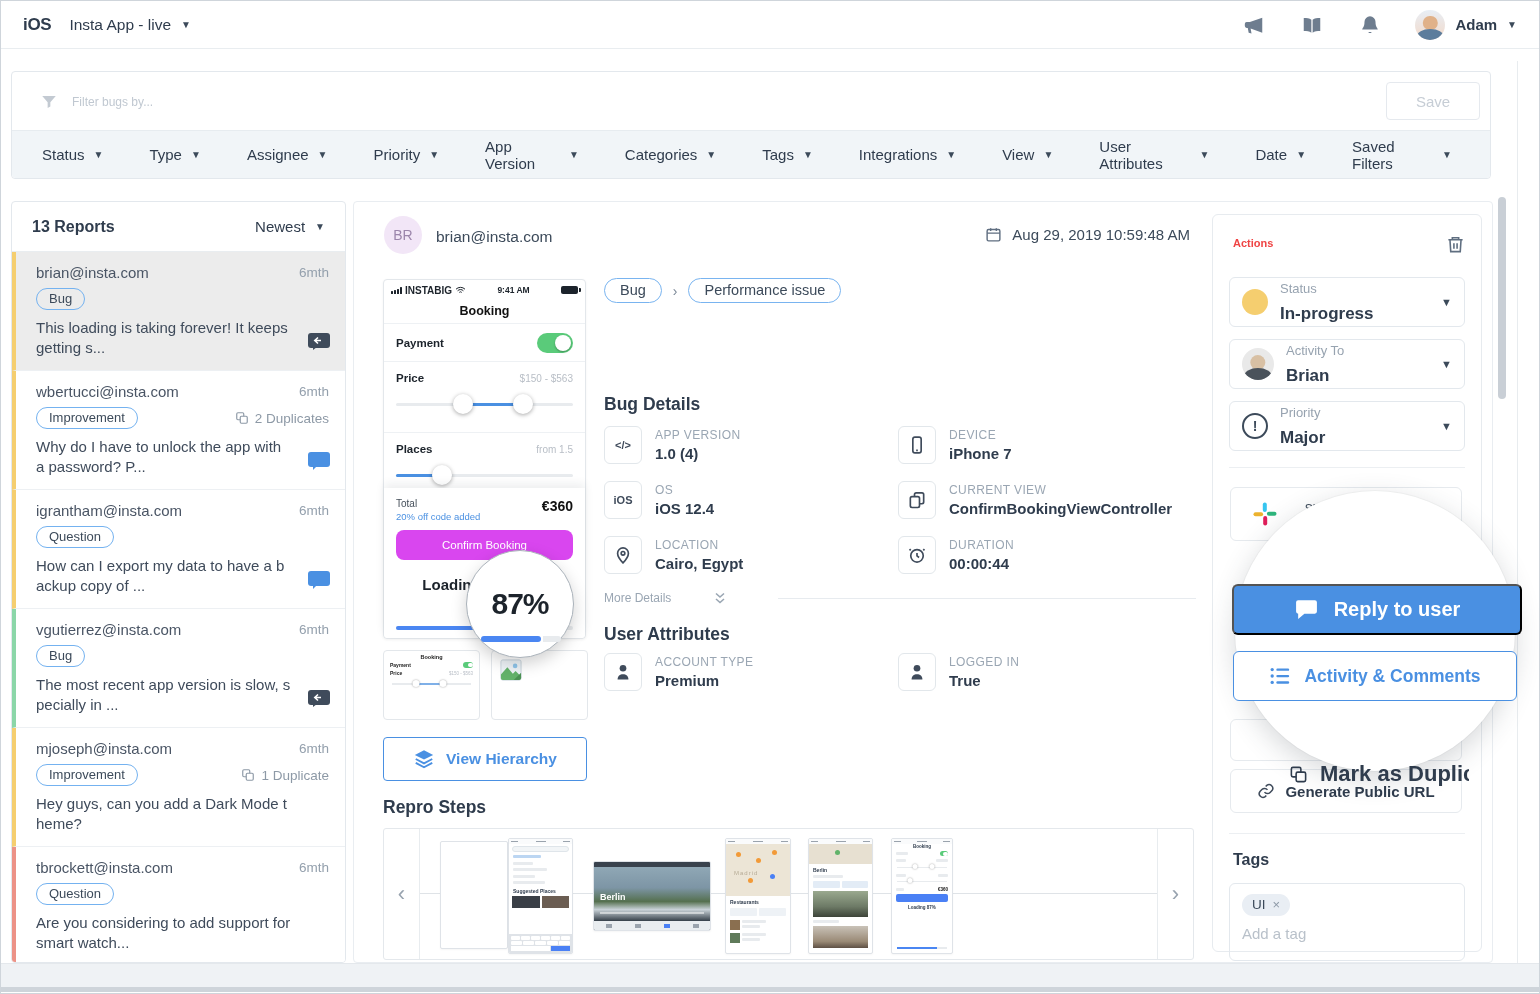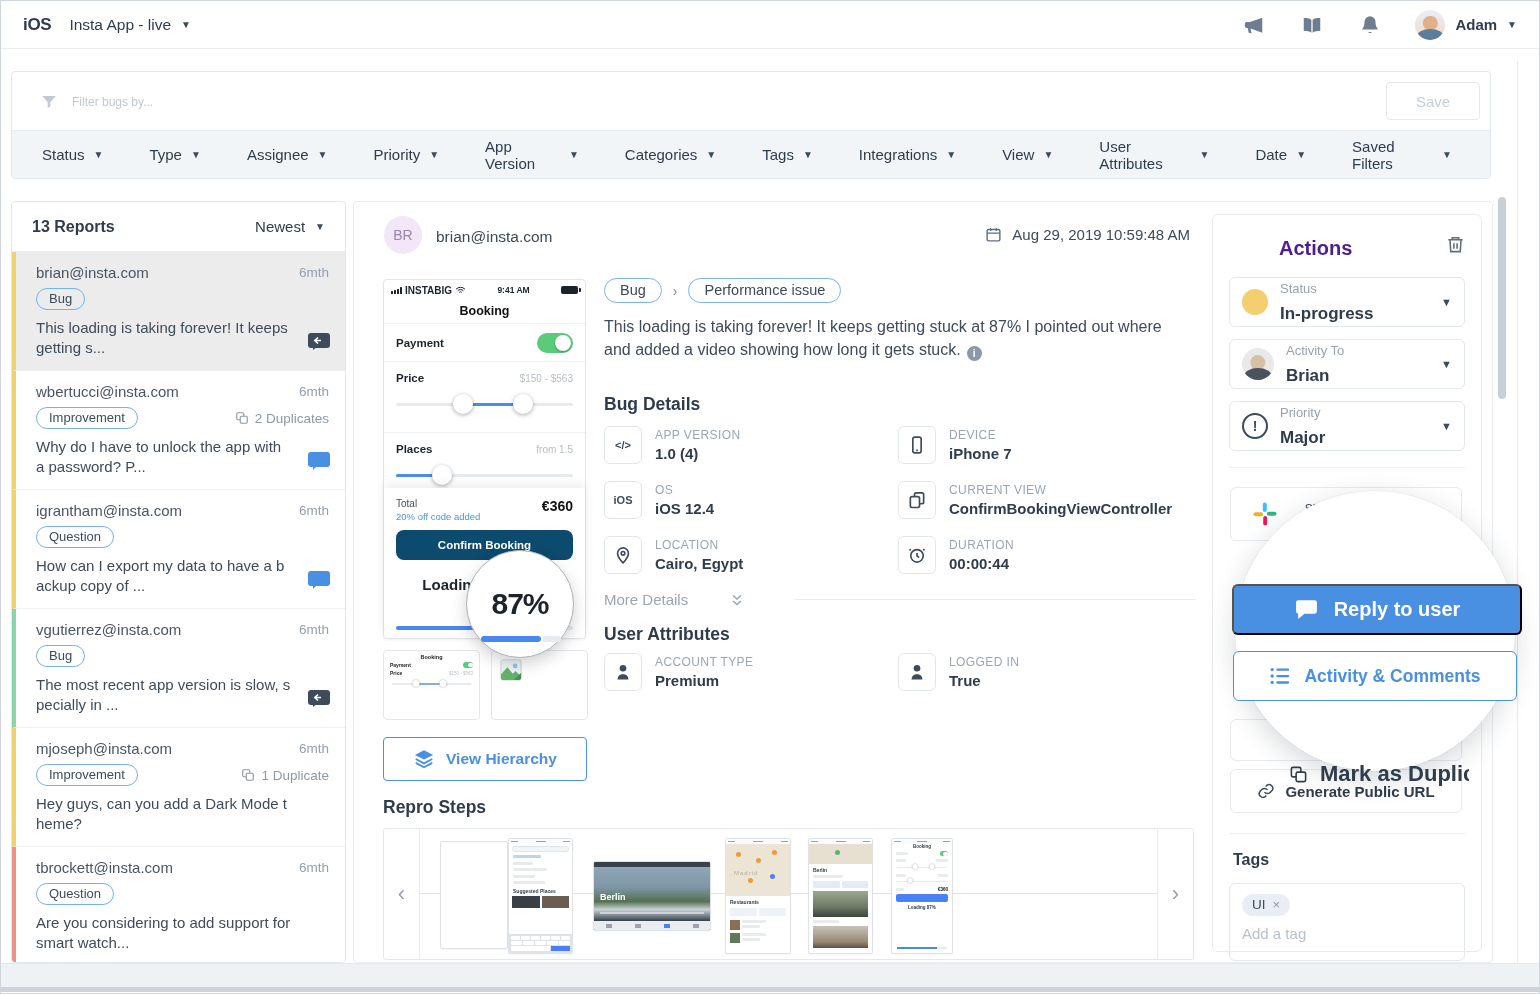--- a/index.html
+++ b/index.html
@@ -93,21 +93,21 @@
                   grid-template-columns:294px 300px; row-gap:15px; }
   .field { display:flex; align-items:center; height:40px; }
   .icon-box { width:38px; height:38px; border:1px solid #e2e7eb; border-radius:6px; flex:0 0 38px;
               display:flex; align-items:center; justify-content:center; color:#3f4b5b; }
   .icon-box svg { width:20px; height:20px; }
   .icon-box .txt-ico { font-size:11px; font-weight:bold; color:#3f4b5b; }
   .field-text { margin-left:13px; }
   .field-label { font-size:12px; letter-spacing:.4px; color:#9aa6b3; }
   .field-value { font-size:15px; font-weight:bold; color:#2f3c4d; margin-top:3px; white-space:nowrap; }
   .more-details { position:absolute; left:250px; top:389px; width:592px; display:flex;
-                  align-items:center; color:#9aa6b3; font-size:15px;gap:36px; }
+                  align-items:center; color:#9aa6b3; font-size:12px;gap:36px; }
   .more-details svg { width:12px; height:14px; margin-left:7px; }
   .more-line { flex:1; border-top:1px solid #e7ebef; margin-left:16px; }
   .ua-grid { position:absolute; left:250px; top:450px; display:grid; grid-template-columns:294px 300px; }
 
   
   .phone { position:absolute; left:29px; top:77px; width:203px; height:360px; background:#fff;
            border:1px solid #e3e7eb; border-radius:4px; box-shadow:0 1px 3px rgba(0,0,0,.05); }
   .p-status { height:20px; display:flex; align-items:center; padding:0 7px; }
   .sig { display:flex; align-items:flex-end; height:7px; }
   .sig i { display:block; width:2px; background:#1c232b; margin-right:1px; border-radius:.5px; }
@@ -131,22 +131,22 @@
   .slider .track { position:absolute; left:0; right:0; top:9px; height:3px; background:#e8ebee; border-radius:2px; }
   .slider .fill { position:absolute; top:9px; height:3px; background:#4a90e2; border-radius:2px; }
   .knob { position:absolute; top:0; width:20px; height:20px; background:#fff; border-radius:50%;
           box-shadow:0 1px 4px rgba(0,0,0,.35); transform:translateX(-50%); }
   .p-sheet { position:absolute; left:0; right:0; bottom:0; height:150px; background:#fff;
              box-shadow:0 -4px 10px rgba(30,40,50,.08); padding:10px 12px; border-radius:0 0 4px 4px; }
   .sheet-top { display:flex; }
   .total-label { font-size:10px; color:#454f5a; }
   .promo { font-size:9.5px; color:#4a90e2; margin-top:2px; }
   .total-value { margin-left:auto; font-size:14px; font-weight:800; color:#111; }
-  .confirm-btn { margin-top:8px; height:30px; background:#0c4a6e; border-radius:8px; color:#fff;
-                 font-size:11.5px; font-weight:bold; display:flex; align-items:center; justify-content:center; }
+  .confirm-btn { margin-top:8px; height:30px; background:#d946ef; border-radius:8px; color:#fff;
+                 font-size:11.5px; font-weight:normal; display:flex; align-items:center; justify-content:center; }
   .loading-row { margin-top:16px; text-align:center; padding-right:66px;
                  font-size:15px; font-weight:bold; color:#1c232b; }
   .p-progress { position:absolute; left:12px; right:12px; bottom:8px; height:4px; background:#e8ebee; border-radius:2px; }
   .p-progress i { position:absolute; left:0; top:0; height:4px; width:87%; background:#4a86f2; border-radius:2px; }
   .p-lens { position:absolute; left:82px; top:270px; width:108px; height:108px; border-radius:50%;
             background:#fff; border:1px solid #aab2ba; box-shadow:0 6px 16px rgba(0,0,0,.18); z-index:5;
             display:flex; align-items:center; justify-content:center; font-size:30px; font-weight:bold;
             color:#1c232b; letter-spacing:-1px; }
   .p-lens::before { content:""; position:absolute; left:14px; bottom:15px; width:60px; height:6px;
             background:#4a86f2; border-radius:3px; }
@@ -186,21 +186,21 @@
           overflow:hidden; box-shadow:0 1px 2px rgba(0,0,0,.04); }
   .ministatus { height:5px; display:flex; align-items:center; justify-content:space-between;
                 padding:0 2px; background:#fafbfc; }
   .ministatus i { display:block; width:7px; height:1.5px; background:#9aa3ad; }
   .skel { background:#e8ebee; border-radius:1px; }
   .mini-caption { font-size:5px; font-weight:bold; color:#2f3c4d; }
 
   
   .panel { position:absolute; left:858px; top:12px; width:270px; height:738px;
            border:1px solid #e7ebef; border-radius:6px; background:#fff; }
-  .panel-title { position:absolute; left:20px; top:22px; font-size:20px; font-weight:bold; color:#4c1d95;margin-left:46px; }
+  .panel-title { position:absolute; left:20px; top:22px; font-size:11px; font-weight:bold; color:#ef4444; }
   .trash { position:absolute; right:16px; top:20px; width:19px; height:19px; color:#5f6e80; }
   .action-card { position:absolute; left:16px; right:16px; height:50px; border:1px solid #e3e8ed;
                  border-radius:6px; display:flex; align-items:center; padding:0 12px; background:#fff; }
   .status-dot { width:26px; height:26px; border-radius:50%; background:#F5CE6F; flex:0 0 26px; }
   .brian-avatar { width:32px; height:32px; flex:0 0 32px; background:#e9e9e9; }
   .brian-avatar::before { background:#d8c0a4; }
   .brian-avatar::after { background:#4a525b; }
   .prio-ico { width:26px; height:26px; flex:0 0 26px; border:2px solid #3c4a5a; border-radius:50%;
               display:flex; align-items:center; justify-content:center; font-size:14px; font-weight:bold; color:#3c4a5a; }
   .ac-text { margin-left:12px; }
@@ -549,21 +549,20 @@
         <circle cx="16.5" cy="7.5" r="2.5" fill="#8fc5ea"></circle>
           <path d="M15 23l8-8v6l-2 2z" fill="#4b9153"></path>
       </svg>
     </div>
 
     <div class="breadcrumb">
       <span class="bc-pill">Bug</span>
       <span class="bc-sep">›</span>
       <span class="bc-pill">Performance issue</span>
     </div>
-    <p class="description"><span>This loading is taking forever! It keeps getting stuck at 87% I pointed out where and added a video showing how long it gets stuck.</span><span class="info-dot">i</span></p>
 
     <h2 class="section-title" style="left:250px;top:192px">Bug Details</h2>
     <div class="details-grid">
       <div class="field">
         <span class="icon-box">
             <span class="txt-ico">&lt;/&gt;</span>
           </span>
         <span class="field-text">
             <div class="field-label">APP VERSION</div>
             <div class="field-value">1.0 (4)</div>

